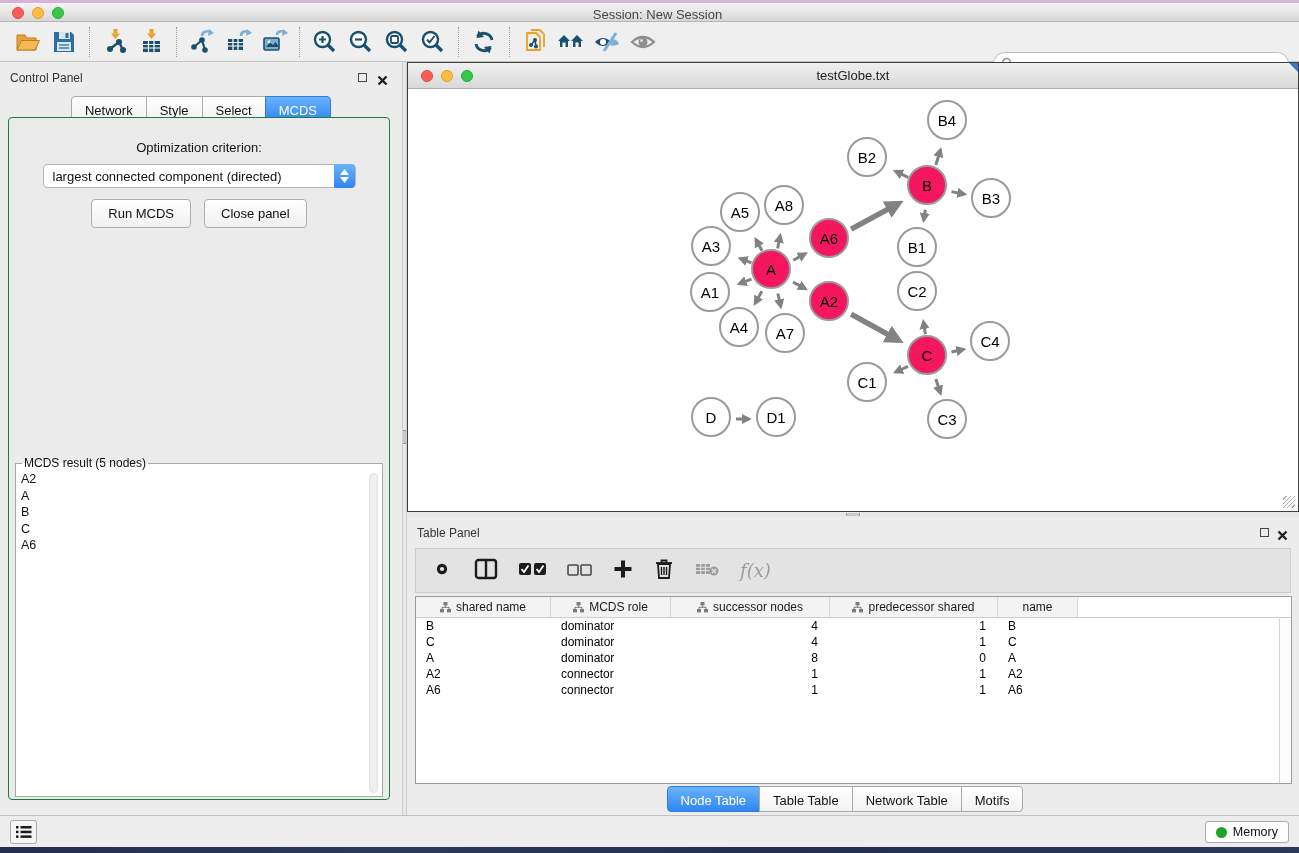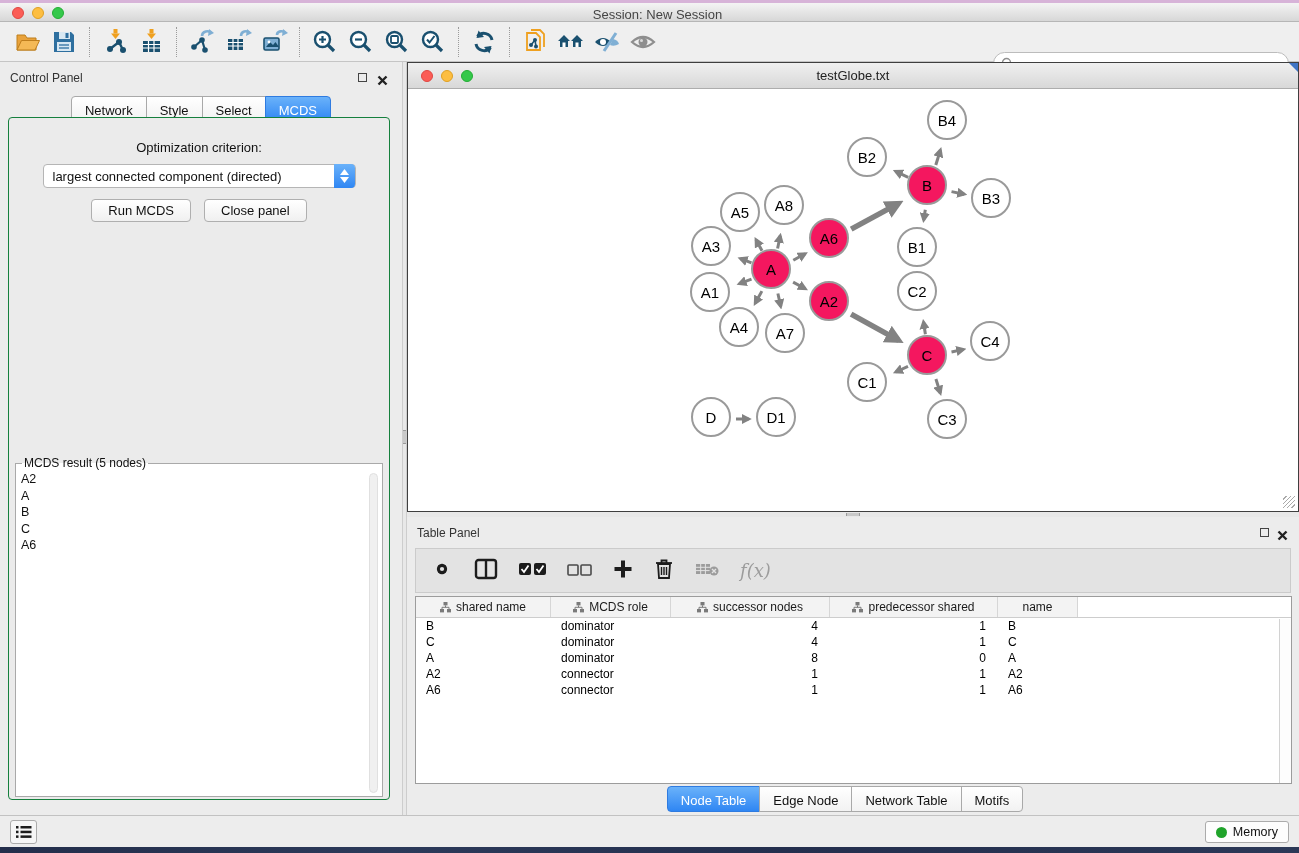--- a/index.html
+++ b/index.html
@@ -41,21 +41,21 @@
   .cp-box { position:absolute; top:55px; left:8px; right:12px; bottom:15px;
       border:1px solid #15803d; border-radius:4px; background:#EBEBEB; }
   .opt-label { margin-top:22px; text-align:center; font-size:13px; color:#111; }
   .dropdown { margin:9px auto 0; width:313px; height:24px; background:#fff; border:1px solid #B5B5B5;
       border-radius:4px; display:flex; align-items:center; position:relative; }
   .dropdown .val { flex:1; font-size:13px; padding-left:9px; color:#111; white-space:nowrap; }
   .dd-step { position:absolute; right:0; top:-1px; bottom:-1px; width:21px; border-radius:0 4px 4px 0;
       background:linear-gradient(#6AB2FA,#2F86F3); display:flex; flex-direction:column;
       align-items:center; justify-content:center; gap:2px; }
   .btn-row { margin-top:11px; display:flex; justify-content:center; gap:13px; }
-  .pbtn { height:23px; background:linear-gradient(#FFFFFF,#F0F0F0); border:1px solid #AFAFAF;
+  .pbtn { height:29px; background:linear-gradient(#FFFFFF,#F0F0F0); border:1px solid #AFAFAF;
       border-radius:4px; font-size:13px; color:#111; padding:0 16px; font-family:inherit; }
   fieldset.result { position:absolute; left:6px; right:6px; top:338px; bottom:2px;
       border:1px solid #A9A9A9; background:#fff; padding:0; }
   fieldset.result legend { font-size:12px; color:#111; margin-left:6px; padding:0 2px; }
   .result-list { position:absolute; top:1px; left:2px; right:16px; bottom:2px; overflow:hidden; }
   .result-item { font-size:12.5px; color:#111; line-height:16.5px; padding-left:3px; }
   .result-scroll { position:absolute; top:3px; bottom:3px; right:4px; width:9px;
       background:#F0F0F0; border:1px solid #E0E0E0; border-radius:5px; }
 
   
@@ -534,21 +534,21 @@
             <div class="td r">1</div>
             <div class="td r">1</div>
             <div class="td l">A6</div>
             <div class="td"></div>
           </div>
         </div>
       <div class="tp-scroll"></div>
     </div>
     <div class="tp-tabs">
         <div class="seg-tab active">Node Table</div>
-        <div class="seg-tab">Edge Node</div>
+        <div class="seg-tab">Table Table</div>
         <div class="seg-tab">Network Table</div>
         <div class="seg-tab">Motifs</div>
       </div>
   </div>
 
   <div class="statusbar">
     <div class="list-btn">
       <svg width="16" height="14" viewBox="0 0 16 14">
           <rect x="0" y="1" width="2.5" height="2.5" fill="#1c1c1c"></rect>
           <rect x="0" y="5.7" width="2.5" height="2.5" fill="#1c1c1c"></rect>

